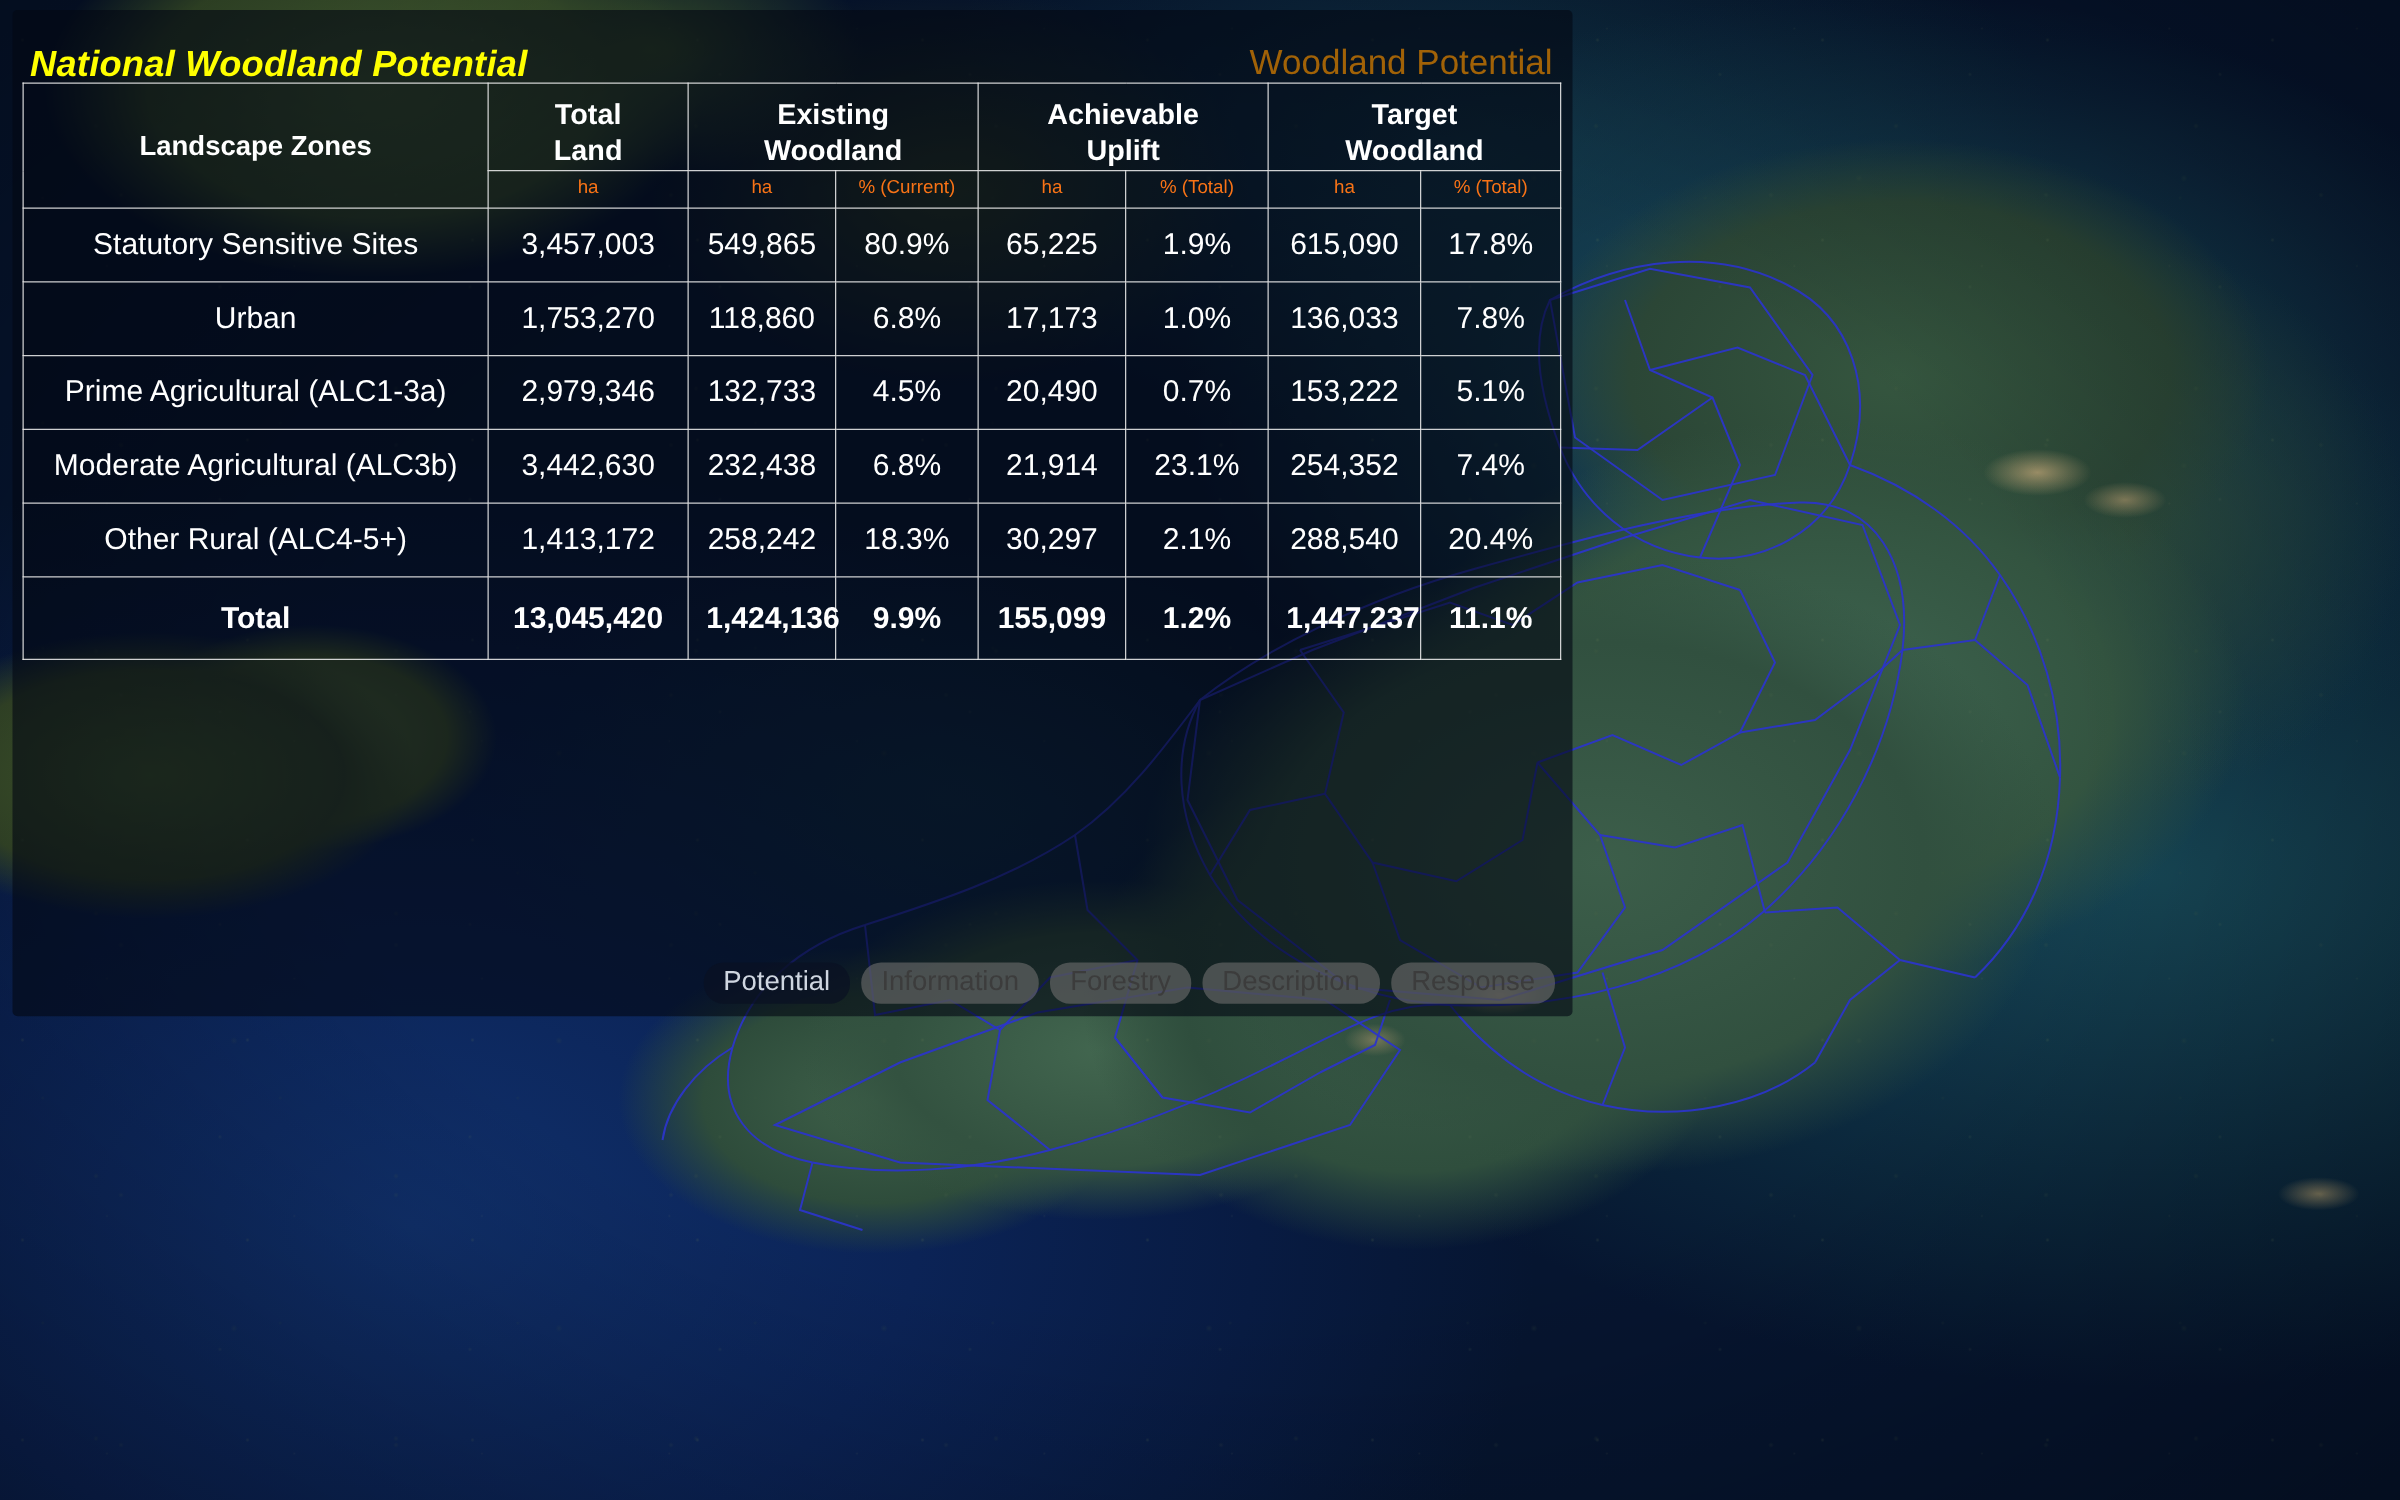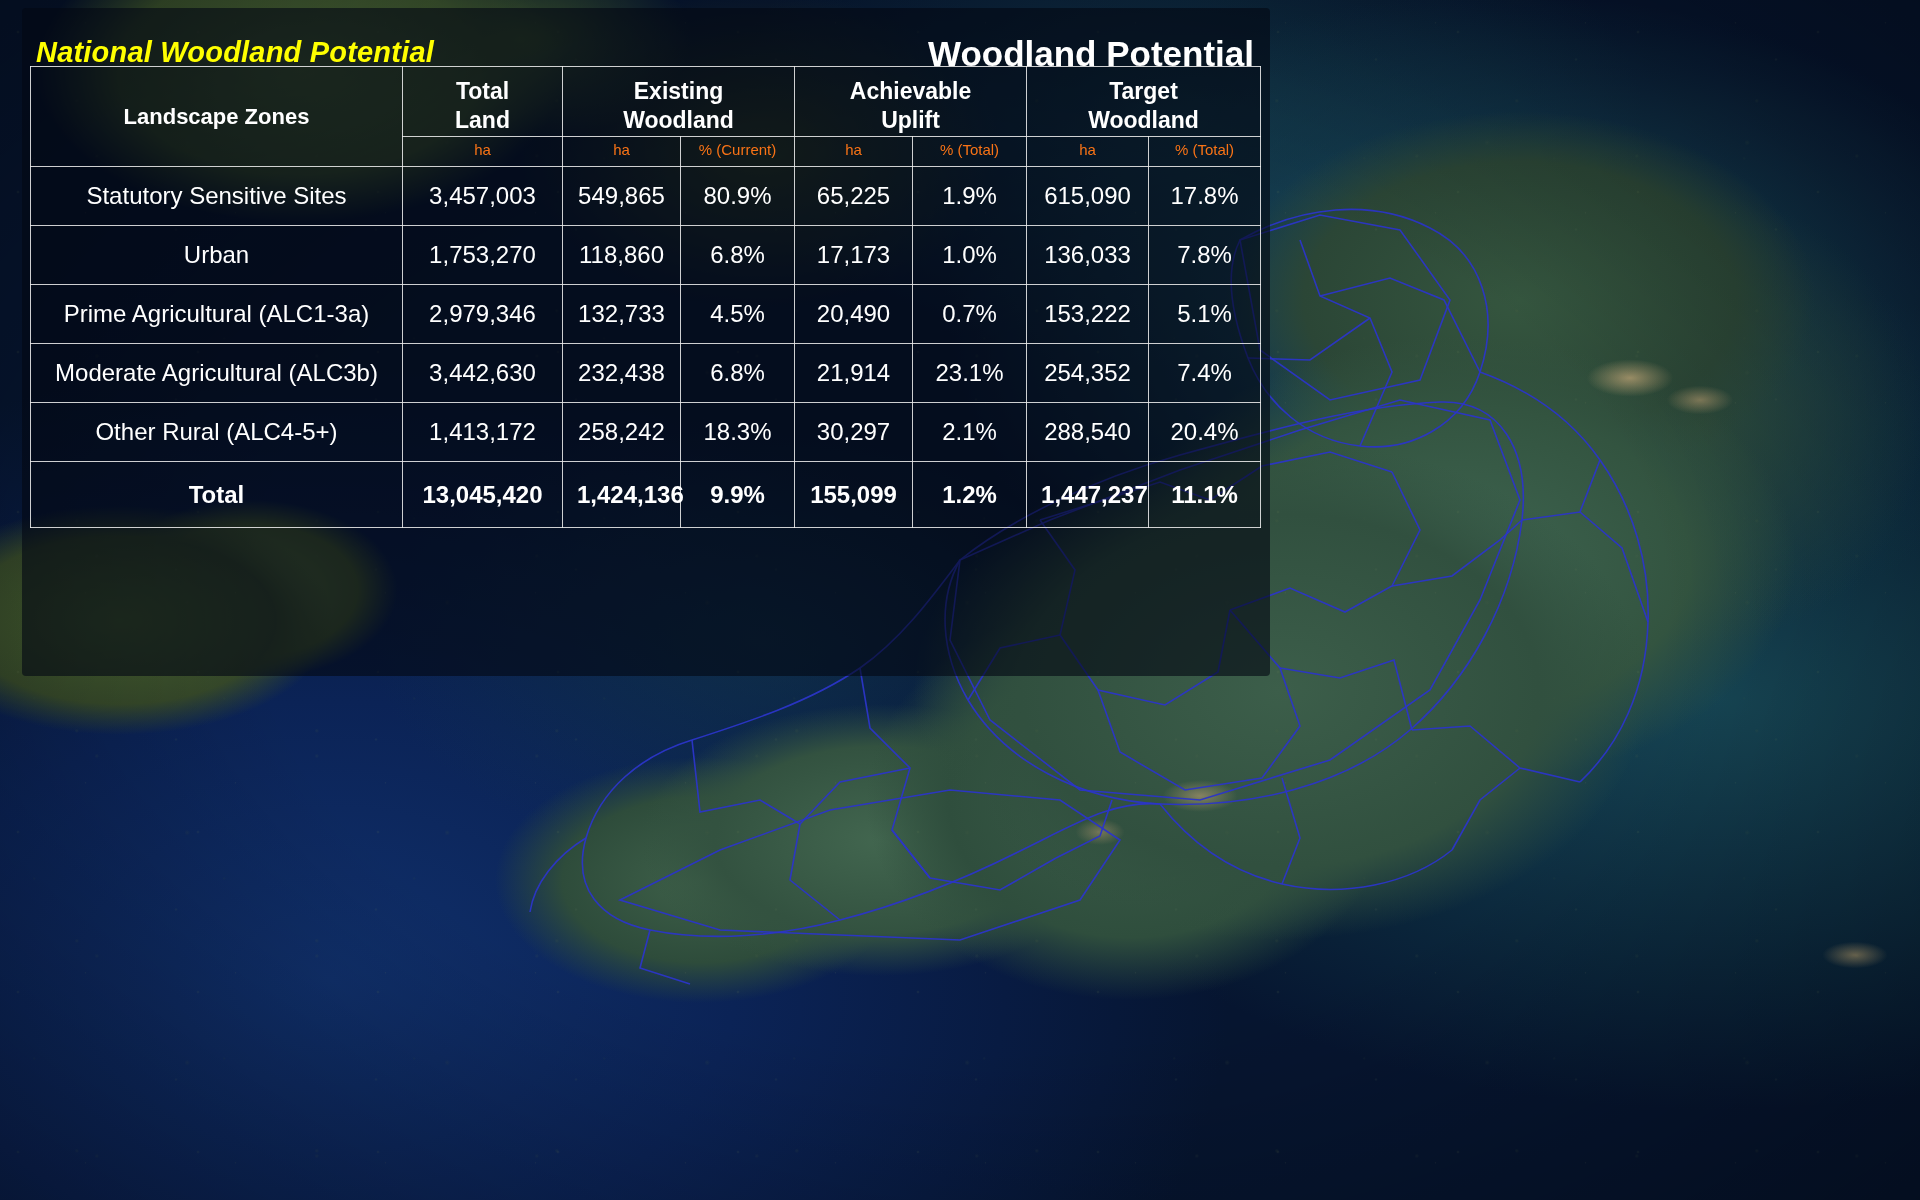--- a/index.html
+++ b/index.html
@@ -85,42 +85,41 @@
     opacity: .95;
   }
   .region-tint { fill: rgba(96,168,164,.20); stroke: none; }
   .vignette {
     background: radial-gradient(ellipse 1400px 900px at 960px 600px, rgba(0,0,0,0) 50%, rgba(0,0,0,.38) 100%);
   }
 
   
   #panel {
     position: absolute;
-    left: 22px; top: 8px;
-    width: 1248px; height: 668px;
+    left: 10px; top: 8px;
+    width: 1248px; height: 805px;
     background: rgba(4, 8, 20, 0.62);
     border-radius: 4px;
   }
   #panel-title {
     position: absolute;
     left: 14px; top: 28px;
     font-size: 29px;
     font-weight: bold;
     font-style: italic;
     color: #ffff00;
     letter-spacing: .2px;
     white-space: nowrap;
   }
   #panel-subtitle {
     position: absolute;
     right: 16px; top: 26px;
-    font-size: 35px;
-    color: #ffffff;
-    white-space: nowrap;
-    font-weight: bold;
+    font-size: 28px;
+    color: #a16207;
+    white-space: nowrap;
   }
 
   
   #data-table {
     position: absolute;
     left: 8px; top: 58px;
     width: 1230px;
     border-collapse: collapse;
     table-layout: fixed;
   }
@@ -364,14 +363,21 @@
         <td class="num">1,424,136</td>
         <td class="num">9.9%</td>
         <td class="num">155,099</td>
         <td class="num">1.2%</td>
         <td class="num">1,447,237</td>
         <td class="num">11.1%</td>
       </tr>
     </tbody>
   </table>
 
+  <div id="tab-bar">
+    <div class="tab active">Potential</div>
+    <div class="tab inactive">Information</div>
+    <div class="tab inactive">Forestry</div>
+    <div class="tab inactive">Description</div>
+    <div class="tab inactive">Response</div>
+  </div>
 
 </div>
 
 </body></html>

